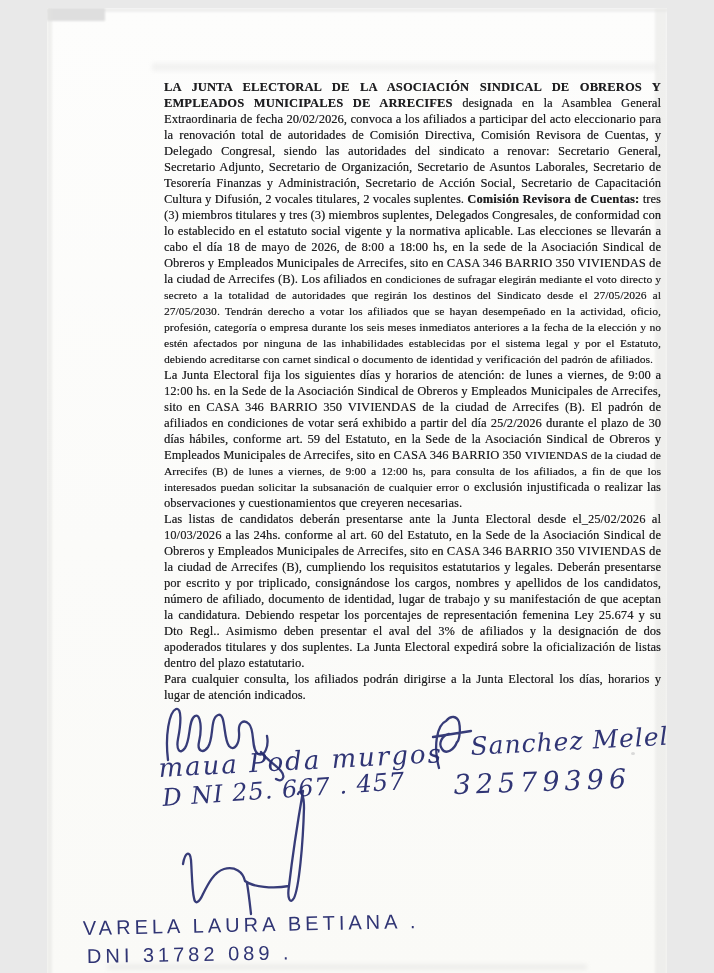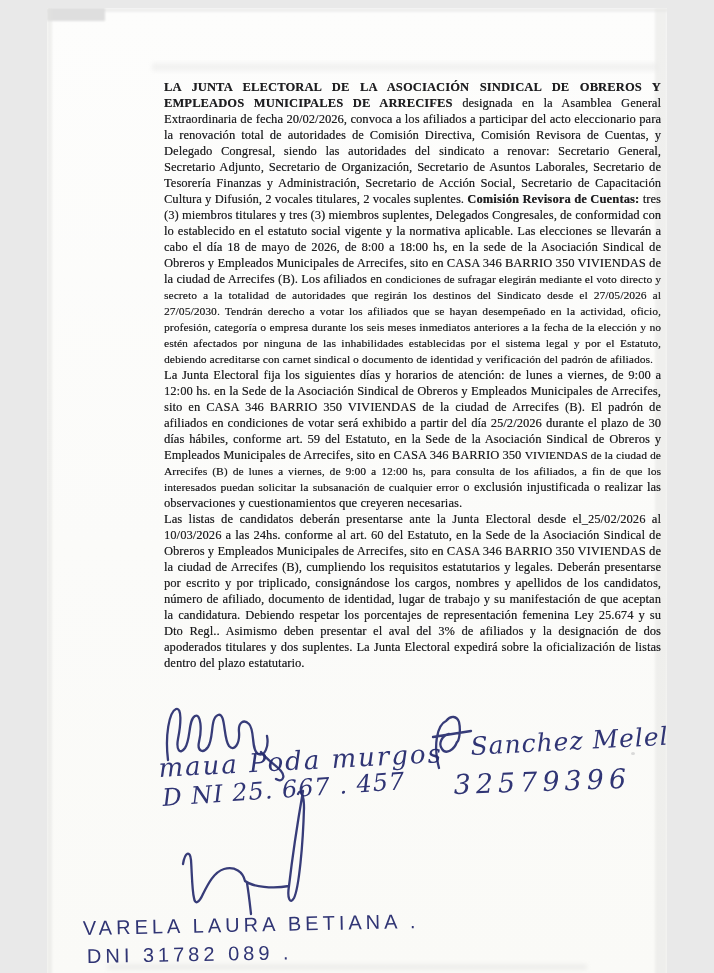--- a/index.html
+++ b/index.html
@@ -52,20 +52,21 @@
   <div class="artifact a-vright"></div>
   <div class="artifact a-vleft"></div>
   <div class="artifact a-speck1"></div>
   <div class="artifact a-speck2"></div>
   <div class="artifact a-speck3"></div>
 
   <div class="doc-body">
     <p><b>LA JUNTA ELECTORAL DE LA ASOCIACIÓN SINDICAL DE OBREROS Y EMPLEADOS MUNICIPALES DE ARRECIFES</b><span> designada en la Asamblea General Extraordinaria de fecha 20/02/2026,  convoca a los afiliados a participar del acto eleccionario para la renovación total de autoridades de Comisión Directiva, Comisión Revisora de Cuentas, y Delegado Congresal, siendo las  autoridades del sindicato a renovar: Secretario General, Secretario Adjunto, Secretario de Organización, Secretario de Asuntos Laborales, Secretario de Tesorería Finanzas y Administración, Secretario de Acción Social, Secretario de Capacitación Cultura y Difusión, 2 vocales titulares, 2 vocales suplentes. </span><b>Comisión Revisora de Cuentas:</b><span> tres (3) miembros titulares y tres (3) miembros suplentes, Delegados Congresales, de conformidad con lo establecido en el estatuto social vigente y la normativa aplicable. Las elecciones se llevarán a cabo el día 18 de mayo de 2026, de 8:00 a 18:00 hs, en la sede de la Asociación Sindical de Obreros y Empleados Municipales de Arrecifes, sito en CASA 346 BARRIO 350 VIVIENDAS de la ciudad de Arrecifes (B). Los afiliados en </span><span class="sm">condiciones de sufragar elegirán mediante el voto directo y secreto  a la totalidad de autoridades que regirán los destinos del Sindicato desde el 27/05/2026 al 27/05/2030. Tendrán derecho a votar los afiliados que se hayan desempeñado en la actividad, oficio, profesión, categoría o empresa durante los seis meses inmediatos anteriores a la fecha de la elección y no estén afectados por ninguna de las inhabilidades establecidas por el sistema legal y por el Estatuto, debiendo acreditarse con carnet sindical o documento de identidad y verificación del padrón de afiliados.</span></p>
     <p><span>La Junta Electoral  fija los siguientes días y horarios de atención: de lunes a viernes, de 9:00 a 12:00 hs. en la Sede de la Asociación Sindical de Obreros y Empleados Municipales de Arrecifes, sito en CASA 346 BARRIO 350 VIVIENDAS de la ciudad de Arrecifes  (B). El padrón de afiliados en condiciones de votar será exhibido a partir del día 25/2/2026 durante el plazo de 30 días hábiles, conforme art. 59 del Estatuto, en la Sede de la Asociación Sindical de Obreros y Empleados Municipales de Arrecifes, sito en CASA 346 BARRIO 350 </span><span class="sm">VIVIENDAS de la ciudad de Arrecifes  (B) de lunes a viernes, de 9:00 a 12:00 hs, para consulta de los afiliados, a fin de que los interesados puedan solicitar la subsanación de cualquier error </span><span>o exclusión injustificada o realizar las observaciones y cuestionamientos que creyeren necesarias.</span></p>
     <p>Las listas de candidatos deberán presentarse ante la Junta Electoral  desde el_25/02/2026 al 10/03/2026 a las 24hs. conforme al art. 60 del Estatuto, en la Sede de la Asociación Sindical de Obreros y Empleados Municipales de Arrecifes, sito en CASA 346 BARRIO 350 VIVIENDAS de la ciudad de Arrecifes  (B), cumpliendo los requisitos estatutarios y legales. Deberán presentarse por escrito y por triplicado, consignándose los cargos, nombres y apellidos de los candidatos, número de afiliado, documento de identidad, lugar de trabajo y su manifestación de que aceptan la candidatura. Debiendo respetar los porcentajes de representación femenina Ley 25.674 y su Dto Regl.. Asimismo deben presentar el aval del 3% de afiliados y la designación de dos apoderados titulares y dos suplentes. La Junta Electoral expedirá sobre la oficialización de listas dentro del plazo estatutario.</p>
+    <p>Para cualquier consulta, los afiliados podrán dirigirse a la Junta Electoral los días, horarios y lugar de atención indicados.</p>
   </div>
 
   <svg class="sig-layer" width="714" height="973" viewBox="0 0 714 973">
 
     <path class="ink-path" d="M 121 752 C 118 728 122 704 129 701 C 135 699 134 716 131 731 C 129 742 133 747 138 740
          C 144 731 141 712 148 708 C 154 705 155 722 152 734 C 150 743 156 746 161 739
          C 167 730 163 710 171 707 C 179 704 176 730 182 738 C 187 744 193 736 192 724
          C 191 714 197 711 202 716 C 208 722 204 742 211 746 C 218 749 222 738 220 728
          M 214 744 C 220 752 229 757 234 763 C 239 769 235 775 229 771"></path>
 

